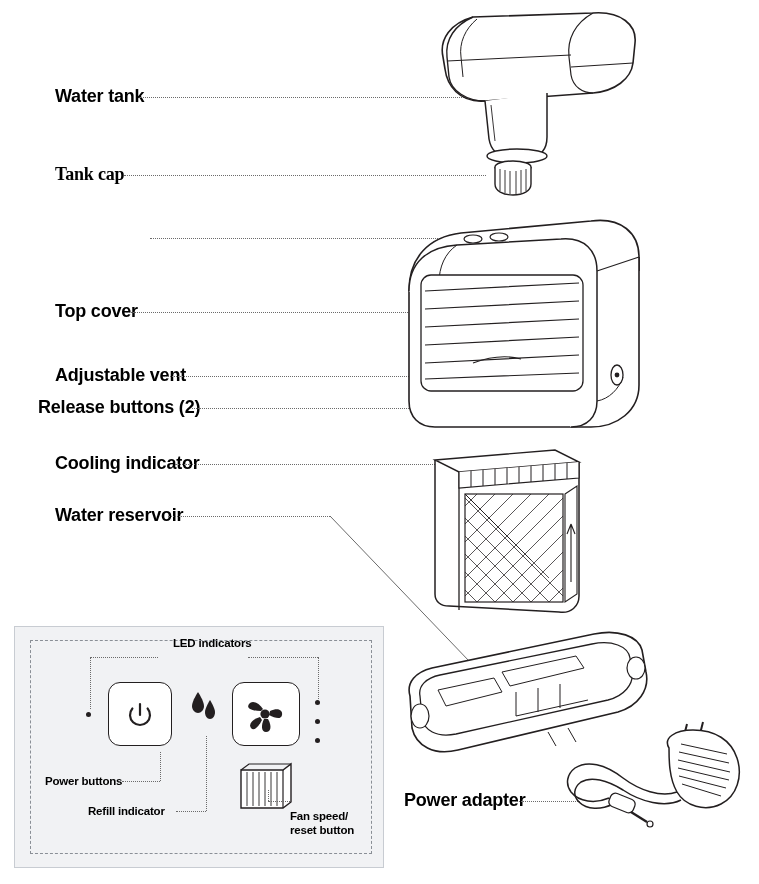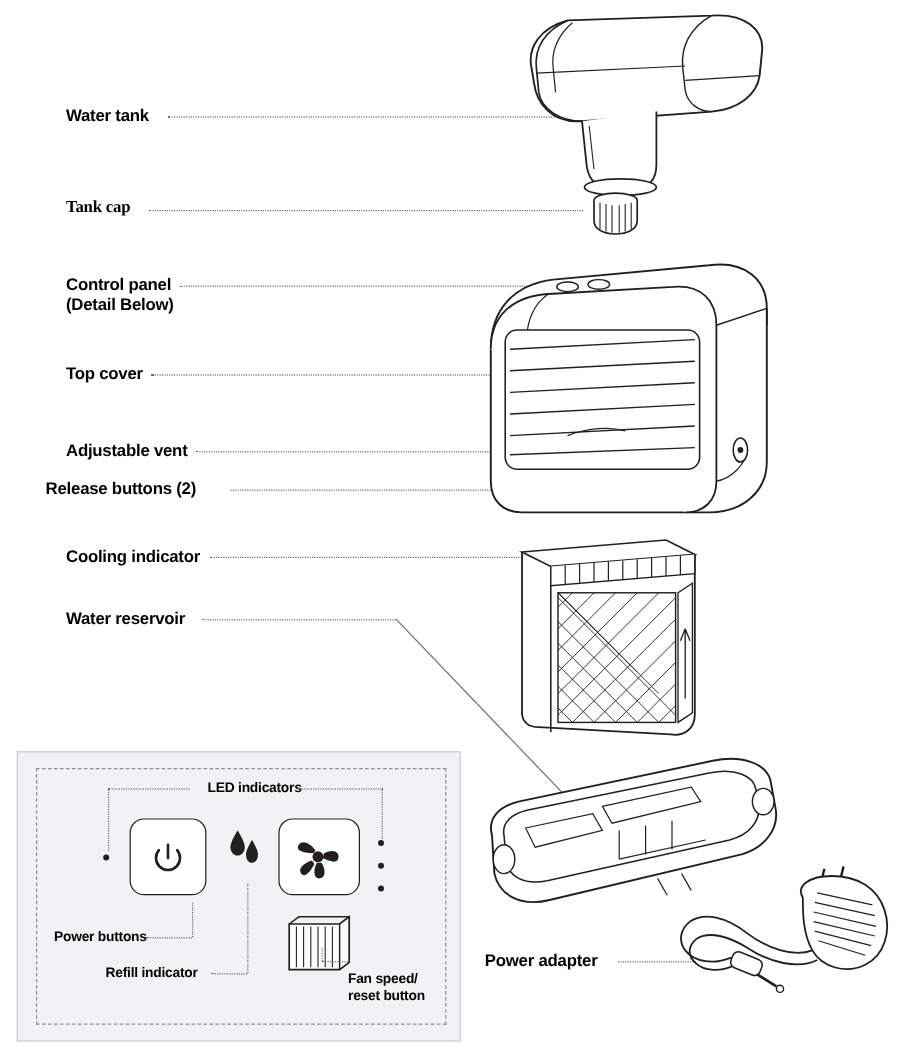--- a/index.html
+++ b/index.html
@@ -13,21 +13,21 @@
   }
   #page {
     position: relative;
     width: 759px;
     height: 884px;
     overflow: hidden;
     background: #ffffff;
   }
   .label {
     position: absolute;
-    font-size: 14px;
+    font-size: 18px;
     font-weight: bold;
     letter-spacing: -0.2px;
     line-height: 16px;
     color: #000000;
     white-space: pre-line;
   }
   .label.small {
     font-size: 11.5px;
     line-height: 14px;
   }
@@ -80,22 +80,20 @@
 <body>
 
 <div id="page">
 
   <div class="label" style="left:55px; top:88px;">Water tank</div>
   <div class="leader" style="left:140px; top:97px; width:330px;"></div>
 
   <div class="label" style="left:55px; top:166px;font-family:Liberation Serif, serif;">Tank cap</div>
   <div class="leader" style="left:124px; top:175px; width:362px;"></div>
 
-  <div class="label" style="left:55px; top:229px;">Control panel
-(Detail Below)</div>
   <div class="leader" style="left:150px; top:238px; width:338px;"></div>
 
   <div class="label" style="left:55px; top:303px;">Top cover</div>
   <div class="leader" style="left:126px; top:312px; width:320px;"></div>
 
   <div class="label" style="left:55px; top:367px;">Adjustable vent</div>
   <div class="leader" style="left:163px; top:376px; width:254px;"></div>
 
   <div class="label" style="left:38px; top:399px;">Release buttons (2)</div>
   <div class="leader" style="left:192px; top:408px; width:423px;"></div>
@@ -187,21 +185,21 @@
     <path d="M116 82 C100 90 76 84 58 72 C42 62 26 58 16 64 C8 70 8 78 14 84 C22 92 36 92 48 86" fill="none" stroke="#231f20" stroke-width="1.5"></path>
     <path d="M44 80 L48 86" stroke="#231f20" stroke-width="1.2" fill="none"></path>
     <rect x="44" y="78" width="26" height="14" rx="5" transform="rotate(22 57 85)" fill="#ffffff" stroke="#231f20" stroke-width="1.3"></rect>
     <path d="M66 94 L82 104" stroke="#231f20" stroke-width="2.4" fill="none"></path>
     <circle cx="85" cy="106" r="3" fill="#ffffff" stroke="#231f20" stroke-width="1.2"></circle>
   </svg>
 
   <div class="panelbox"></div>
   <div class="dashbox"></div>
 
-  <div class="label small" style="left:160px; top:650px;padding-left:13px;">LED indicators</div>
+  <div class="label small" style="left:160px; top:636px;padding-left:13px;">LED indicators</div>
   <div class="leader" style="left:90px; top:657px; width:68px;"></div>
   <div class="leader" style="left:248px; top:657px; width:70px;"></div>
   <div class="leader v" style="left:90px; top:657px; height:52px;"></div>
   <div class="leader v" style="left:318px; top:657px; height:42px;"></div>
 
   <div class="dot" style="left:86px; top:712px;"></div>
   <div class="dot" style="left:315px; top:700px;"></div>
   <div class="dot" style="left:315px; top:719px;"></div>
   <div class="dot" style="left:315px; top:738px;"></div>
 

